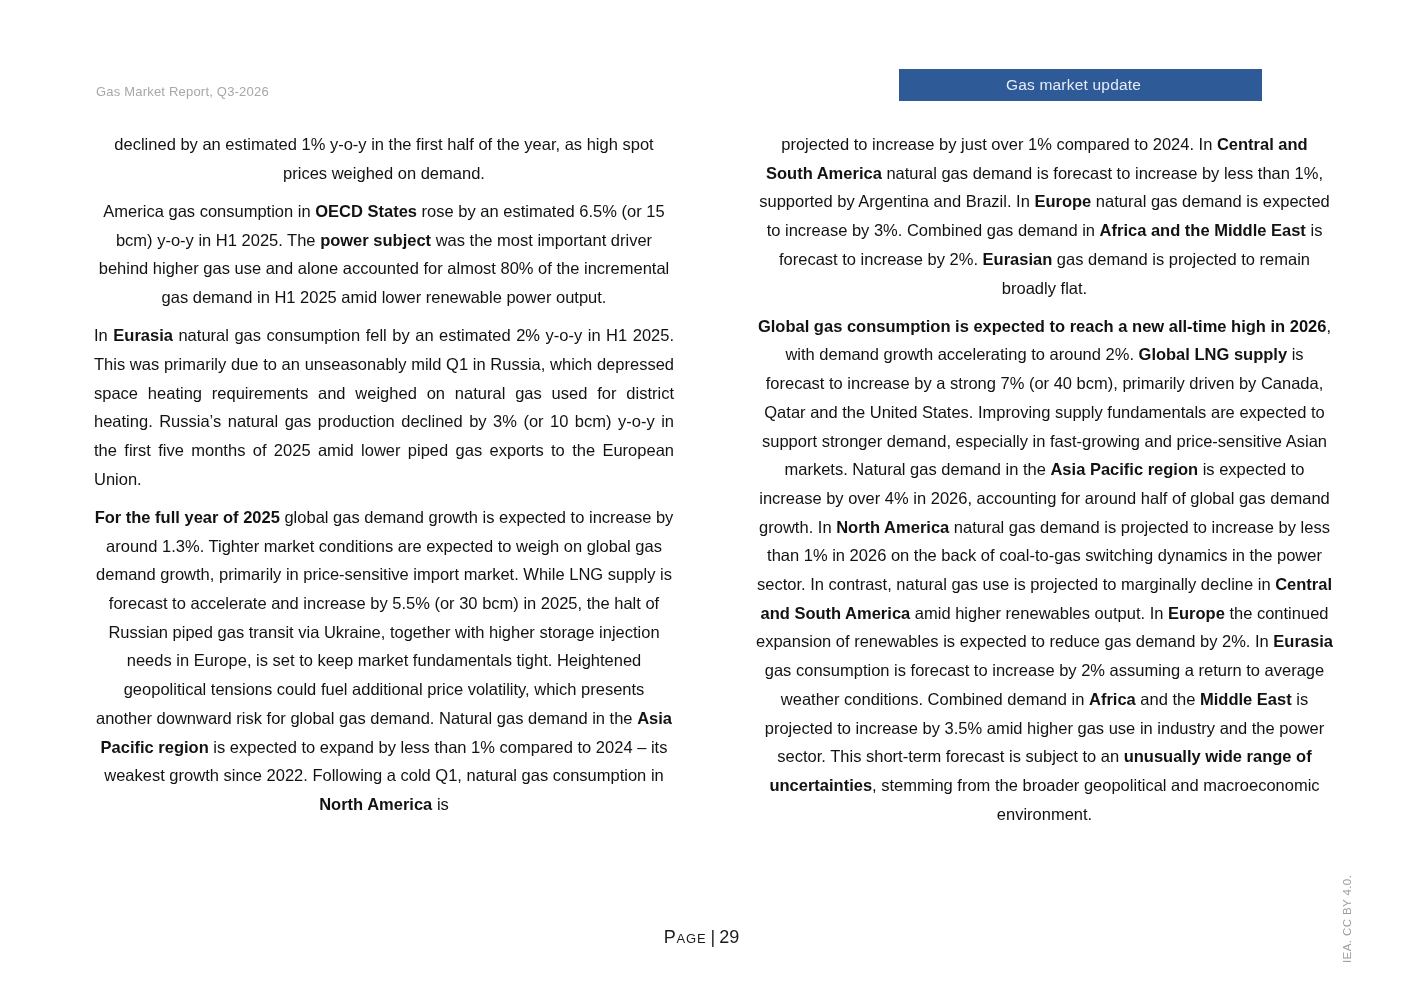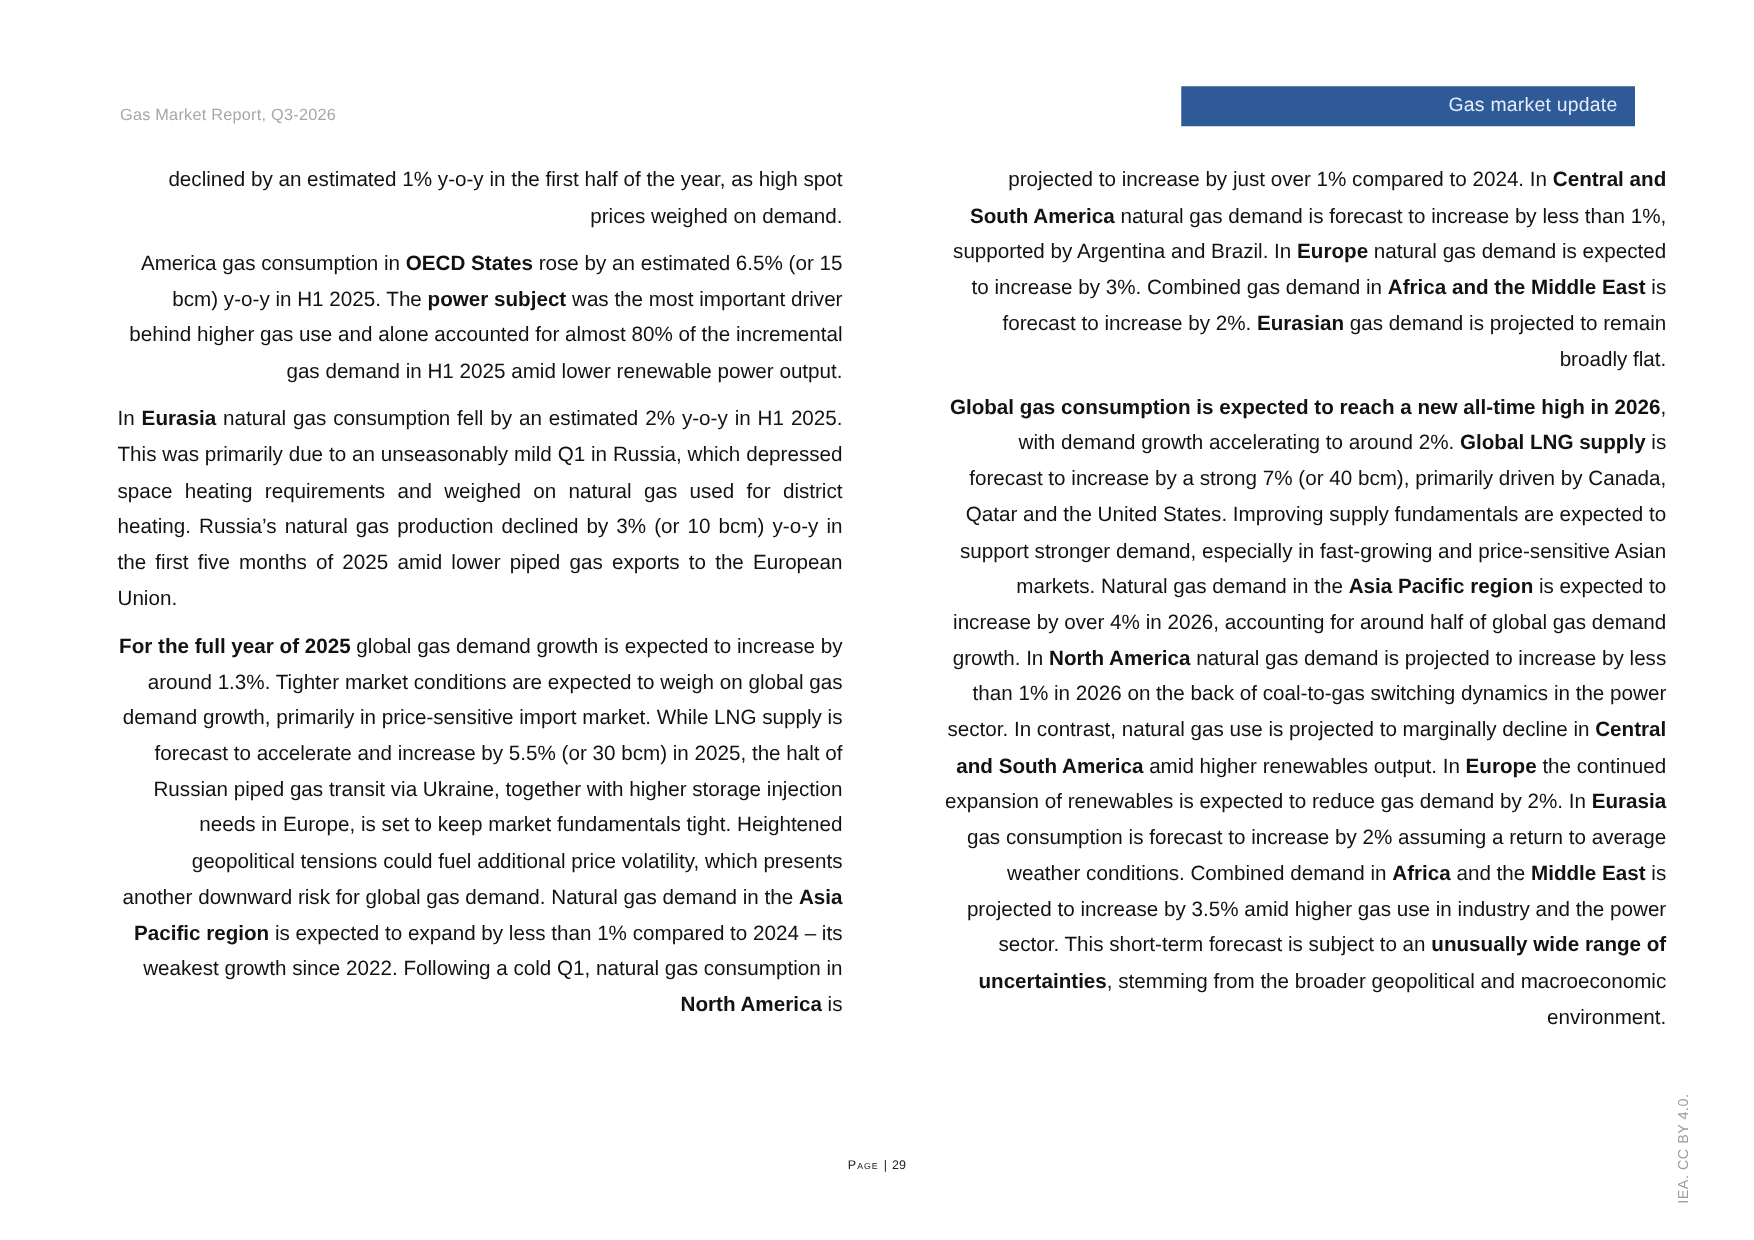--- a/index.html
+++ b/index.html
@@ -15,56 +15,56 @@
   .running-header {
     position: absolute;
     left: 96px;
     top: 84px;
     font-size: 13px;
     color: #a7a7a7;
     letter-spacing: 0.2px;
   }
   .banner {
     position: absolute;
-    left: 945px;
+    left: 899px;
     top: 69px;
     width: 363px;
     height: 32px;
     background: #2e5a98;
-    text-align: right;
+    text-align: center;
     line-height: 32px;
     box-sizing: border-box;
     padding-right: 14px;
   }
   .banner .banner-label {
     color: #e6ecf8;
     font-size: 15.5px;
     letter-spacing: 0.2px;
   }
   .col {
     position: absolute;
     top: 130px;
   }
   .col-left  { left: 94px;  width: 580px; }
   .col-right { left: 756px; width: 577px; }
   .para {
     font-size: 16.5px;
     line-height: 28.7px;
     margin: 0 0 9.5px 0;
-    text-align: right;
+    text-align: center;
   }
   .para.justify { text-align: justify; }
   .para b { font-weight: bold; }
   .page-footer {
     position: absolute;
     top: 927px;
     left: 0;
     width: 100%;
     text-align: center;
-    font-size: 10px;
+    font-size: 18px;
     color: #1c1c1c;
   }
   .page-footer .sc {
     font-variant: small-caps;
     letter-spacing: 0.8px;
   }
   .page-footer .sep { padding: 0 4px; }
   .side-note {
     position: absolute;
     left: 1341px;

